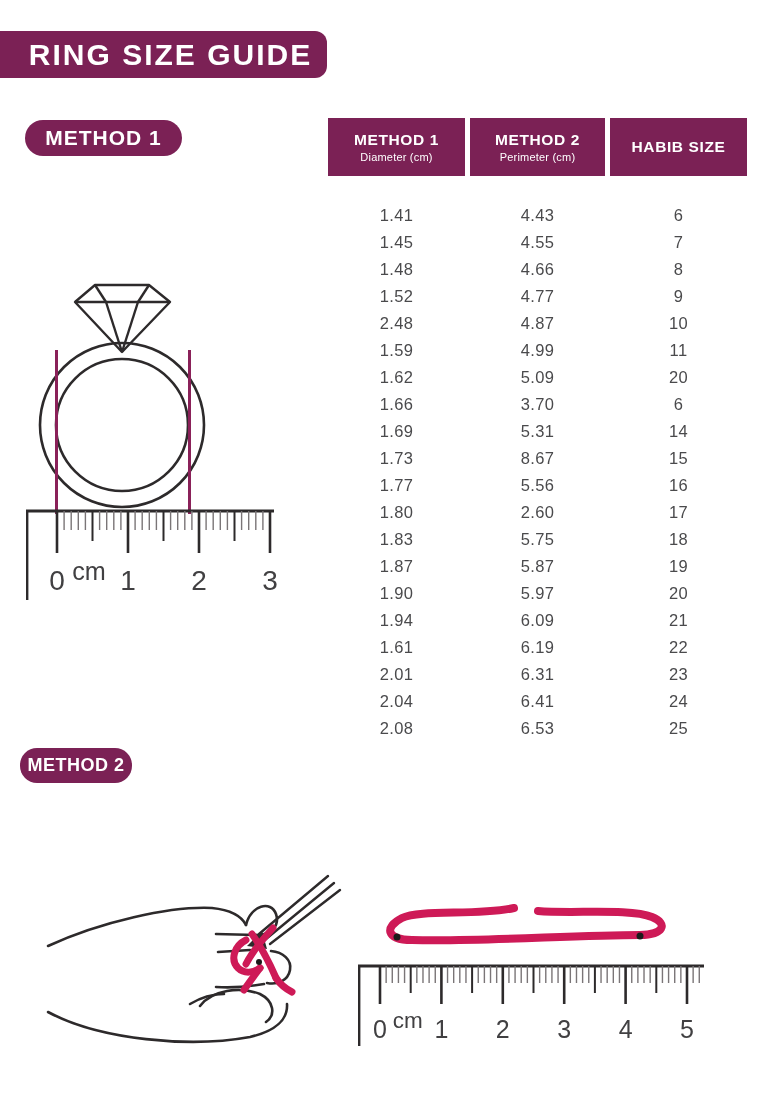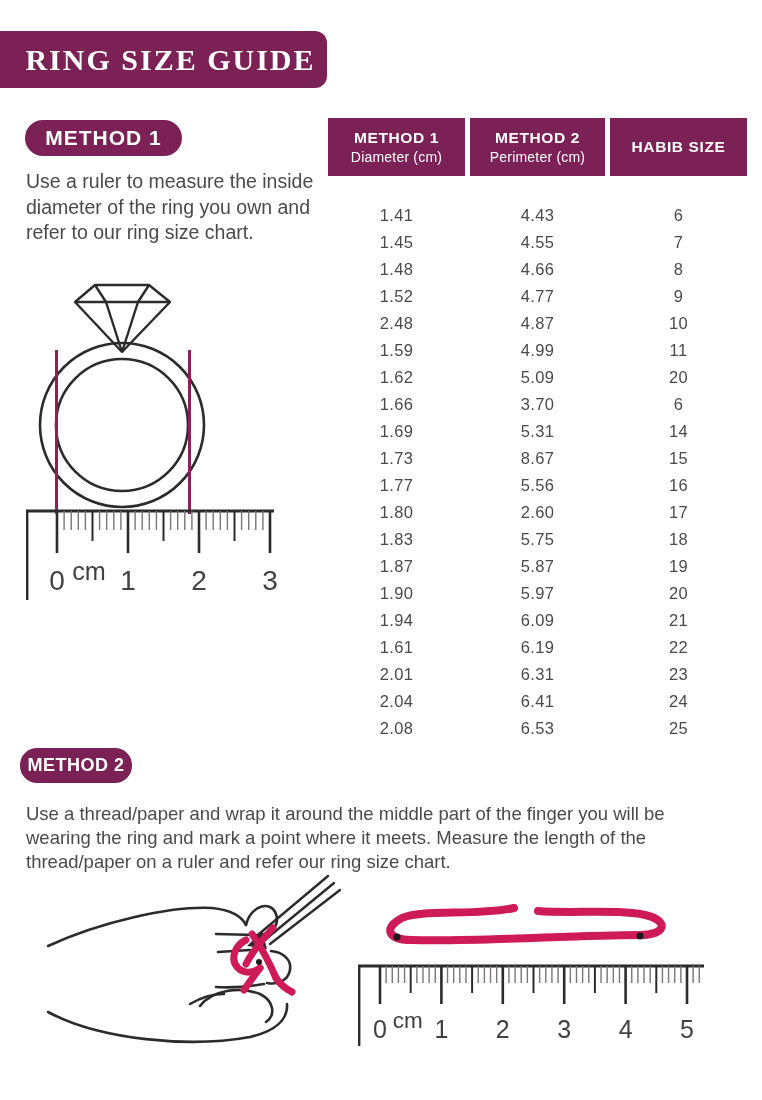--- a/index.html
+++ b/index.html
@@ -8,63 +8,62 @@
     --body-text:#4A4A4C;
     --row-gray:#E8E6E7;
     --pink:#CE1A57;
     --magenta:#8A2159;
   }
   html,body{margin:0;padding:0;background:#ffffff;}
   body{font-family:"Liberation Sans","DejaVu Sans",sans-serif;}
   .page{position:relative;width:762px;height:1100px;background:#ffffff;overflow:hidden;}
 
   
-  .banner{position:absolute;left:0;top:31px;width:327px;height:57px;background:var(--purple);
-    border-radius:0 12px 12px 0;display:flex;align-items:center;justify-content:center;font-family:Liberation Serif, serif;}
+  .banner{position:absolute;left:0;top:31px;width:327px;height:47px;background:var(--purple);
+    border-radius:0 12px 12px 0;display:flex;align-items:center;justify-content:center;}
   .banner span{color:#fff;font-size:30px;font-weight:bold;letter-spacing:2px;padding-left:14px;}
 
   
   .badge{position:absolute;background:var(--purple);color:#fff;font-weight:bold;
     display:flex;align-items:center;justify-content:center;}
   .badge1{left:25px;top:120px;width:157px;height:36px;border-radius:18px;font-size:21px;letter-spacing:1px;}
   .badge2{left:20px;top:748px;width:112px;height:35px;border-radius:17px;font-size:18px;letter-spacing:.5px;}
 
   
   .para{position:absolute;color:var(--body-text);}
   .para1{left:26px;top:169px;width:290px;font-size:19.5px;line-height:1.32;}
   .para2{left:26px;top:802px;width:700px;font-size:18.5px;line-height:1.3;}
 
   
   .table-grid{position:absolute;left:328px;top:118px;display:grid;
     grid-template-columns:137px 135px 137px;grid-template-rows:58px;grid-auto-rows:24px;
     column-gap:5px;row-gap:3px;}
   .th{background:var(--purple);color:#fff;display:flex;flex-direction:column;
     align-items:center;justify-content:center;text-align:center;}
   .th .t{font-size:15.5px;font-weight:bold;letter-spacing:.6px;}
-  .th .s{font-size:14px;margin-top:2px;letter-spacing:.2px;}
+  .th .s{font-size:11px;margin-top:2px;letter-spacing:.2px;}
   .cell{background:var(--row-gray);display:flex;align-items:center;justify-content:center;
     font-size:16.5px;color:var(--body-text);letter-spacing:.4px;margin-top:36px;}
 
   
   .fig{position:absolute;}
   svg text{font-family:"Liberation Sans","DejaVu Sans",sans-serif;}
 </style>
 </head>
 <body>
 
 <div class="page">
 
   <div class="banner">
     <span>RING SIZE GUIDE</span>
   </div>
 
   <div class="badge badge1">
     <span>METHOD 1</span>
   </div>
-  <div class="para para1">Use a ruler to measure the inside diameter of the ring you own and refer to our ring size chart.</div>
 
   <svg id="ring-figure" class="fig" style="left:20px;top:278px;" width="280" height="330" viewBox="0 0 280 330">
 
     <g stroke="#2D2A2B" stroke-width="2.4" fill="none" stroke-linejoin="round">
       <path d="M75 7 L129 7 L150 24 L102 74 L55 24 Z"></path>
       <path d="M55 24 L150 24"></path>
       <path d="M75 7 L86 24"></path>
       <path d="M129 7 L118 24"></path>
       <path d="M86 24 L102 74"></path>
       <path d="M118 24 L102 74"></path>
@@ -191,21 +190,20 @@
       <div class="cell">6.41</div>
       <div class="cell">24</div>
       <div class="cell">2.08</div>
       <div class="cell">6.53</div>
       <div class="cell">25</div>
     </div>
 
   <div class="badge badge2">
     <span>METHOD 2</span>
   </div>
-  <div class="para para2">Use a thread/paper and wrap it around the middle part of the finger you will be wearing the ring and mark a point where it meets. Measure the length of the thread/paper on a ruler and refer our ring size chart.</div>
 
   <svg class="fig" style="left:40px;top:872px;" width="320" height="192" viewBox="0 0 320 192">
     <g stroke="#2D2A2B" stroke-width="2.6" fill="none" stroke-linecap="round">
       <path d="M8 74 C 60 50, 130 34, 172 36 C 191 38, 202 45, 206 53"></path>
       <path d="M206 53 C 211 33, 231 28, 236 42 C 240 54, 231 62, 219 63 L 176 62"></path>
       <path d="M178 80 L 210 78"></path>
       <path d="M231 79 C 243 80, 252 88, 250 98 C 248 109, 237 113, 227 111"></path>
       <path d="M224 112 C 207 115, 190 116, 176 115"></path>
       <path d="M160 134 C 172 118, 200 114, 220 122 C 234 129, 236 143, 226 150"></path>
       <path d="M150 132 C 160 126, 172 122, 184 122"></path>

